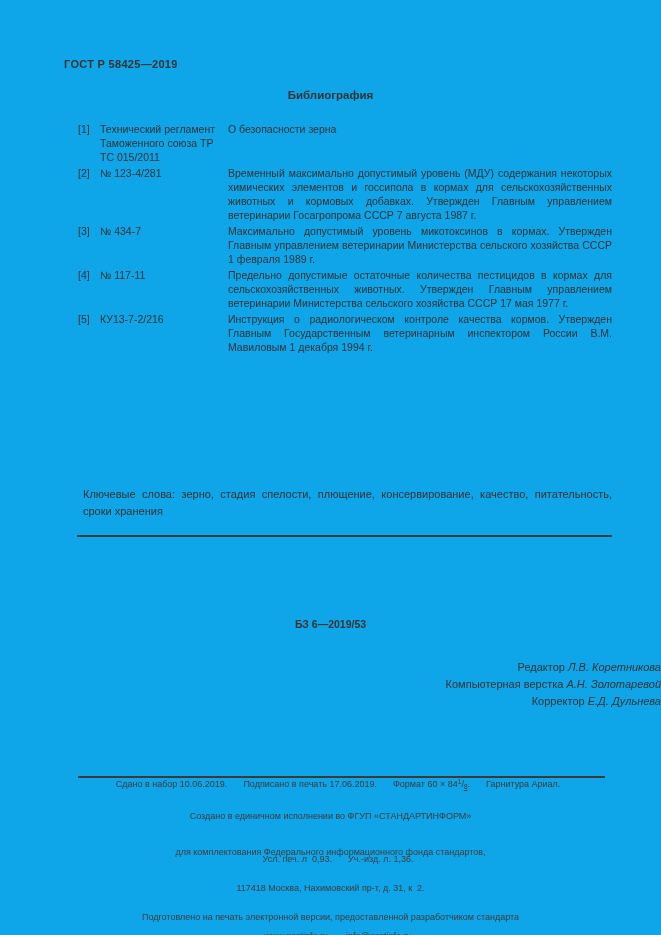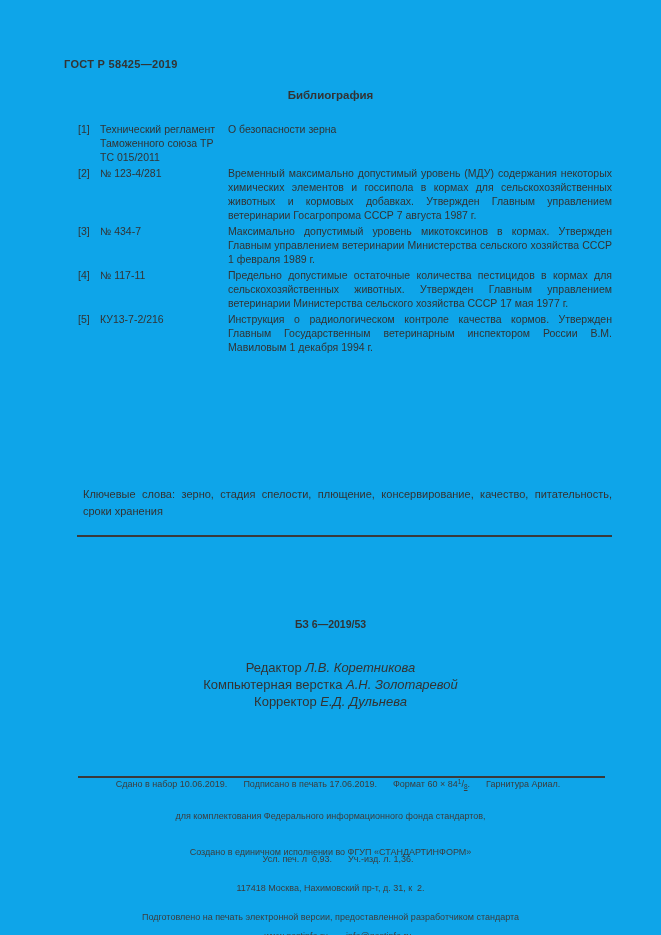--- a/index.html
+++ b/index.html
@@ -94,22 +94,22 @@
     width: 100%;
     text-align: center;
     font-size: 10.5px;
     font-weight: bold;
   }
   .staff {
     position: absolute;
     top: 659px;
     left: 0;
     width: 100%;
-    text-align: center;
-    font-size: 13px;
+    text-align: right;
+    font-size: 11px;
     line-height: 17px;
   }
   .staff .name {
     font-style: italic;
   }
   .imprint {
     position: absolute;
     top: 731px;
     left: 0;
     width: 100%;
@@ -211,21 +211,21 @@
     </div>
     <div>
       <span class="seg">Усл. печ. л  0,93.</span><span class="seg">Уч.-изд. л. 1,36.</span>
     </div>
     <div>Подготовлено на печать электронной версии, предоставленной разработчиком стандарта</div>
   </div>
 
   <hr class="rule-2">
 
   <div class="publisher">
+    <div>Создано в единичном исполнении во ФГУП «СТАНДАРТИНФОРМ»</div>
     <div>для комплектования Федерального информационного фонда стандартов,</div>
-    <div>Создано в единичном исполнении во ФГУП «СТАНДАРТИНФОРМ»</div>
     <div>117418 Москва, Нахимовский пр-т, д. 31, к  2.</div>
     <div>
       <span class="seg">www.gostinfo.ru</span><span class="seg">info@gostinfo.ru</span>
     </div>
   </div>
 
 </div>
 
 </body></html>

